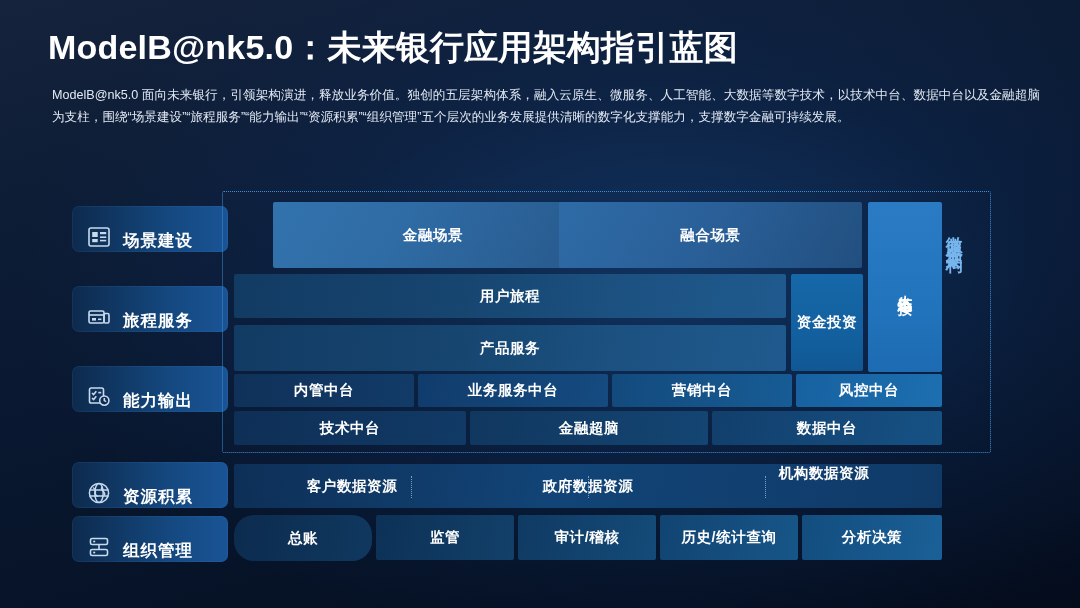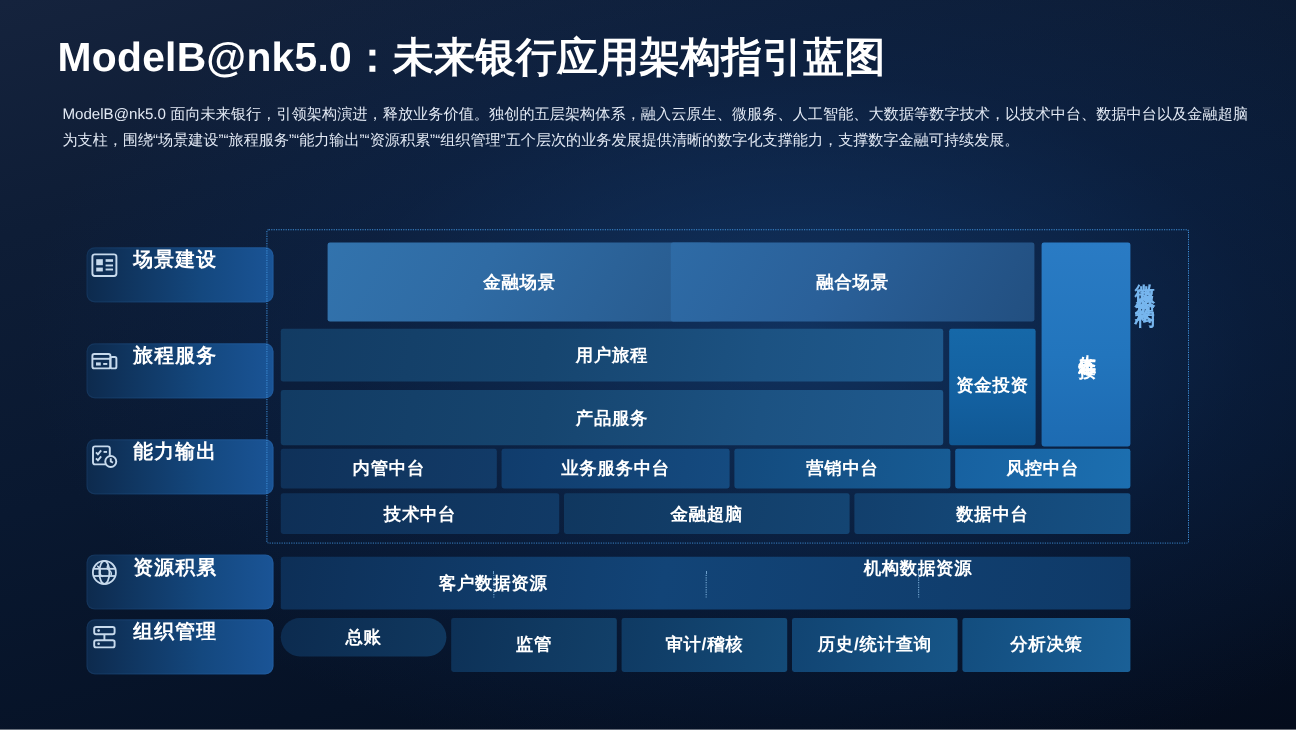--- a/index.html
+++ b/index.html
@@ -27,21 +27,22 @@
     position: absolute; left: 52px; top: 84px; width: 988px;
     font-size: 12.6px; line-height: 22px; color: #e2e9f4;
     text-align: justify;
   }
 
   
   .sidebar { position: absolute; left: 72px; top: 192px; width: 156px; height: 368px; }
   .side-item {
     position: absolute; left: 0; width: 156px; height: 46px;
     border-radius: 7px;
-    display: flex; align-items: flex-start;
+    display: flex; align-items: flex-end;
+    padding-left: 12px;
     background: linear-gradient(90deg, #0d2a4d 0%, #14487f 62%, #1a5496 100%);
     box-shadow: inset 0 0 0 1px rgba(90,150,215,0.10);
   }
   .side-icon {
     width: 30px; height: 30px; flex: 0 0 30px;
     display: flex; align-items: center; justify-content: center;
     opacity: 0.96;
   }
   .side-label {
     margin-left: 9px; font-size: 16.5px; font-weight: bold;
@@ -235,30 +236,33 @@
   <span>数据中台</span>
 </div>
 
 <div class="micro-label">微服务架构</div>
 
 <div class="blk c-res" style="left:234px; top:464px; width:708px; height:44px; justify-content:flex-start;">
   <div style="position:absolute; left:0; top:0; width:708px; height:44px; display:flex;">
     <div style="flex:1; display:flex; align-items:center; justify-content:center;">
       <span>客户数据资源</span>
     </div>
+    <div style="flex:1; display:flex; align-items:center; justify-content:center;">
+      <span>政府数据资源</span>
+    </div>
     <div style="flex:1; display:flex; align-items:flex-start; justify-content:center;">
       <span>机构数据资源</span>
     </div>
   </div>
   <div class="res-divider" style="left:177px;"></div>
   <div class="res-divider" style="left:354px;"></div>
   <div class="res-divider" style="left:531px;"></div>
 </div>
 
-<div class="blk c-org1" style="left:234px; top:515px; width:138px; height:32px;border-radius:20px;">
+<div class="blk c-org1" style="left:234px; top:515px; width:138px; height:46px;border-radius:20px;">
   <span>总账</span>
 </div>
 <div class="blk c-org2" style="left:376px; top:515px; width:138px; height:45px;">
   <span>监管</span>
 </div>
 <div class="blk c-org3" style="left:518px; top:515px; width:138px; height:45px;">
   <span>审计/稽核</span>
 </div>
 <div class="blk c-org4" style="left:660px; top:515px; width:138px; height:45px;">
   <span>历史/统计查询</span>

